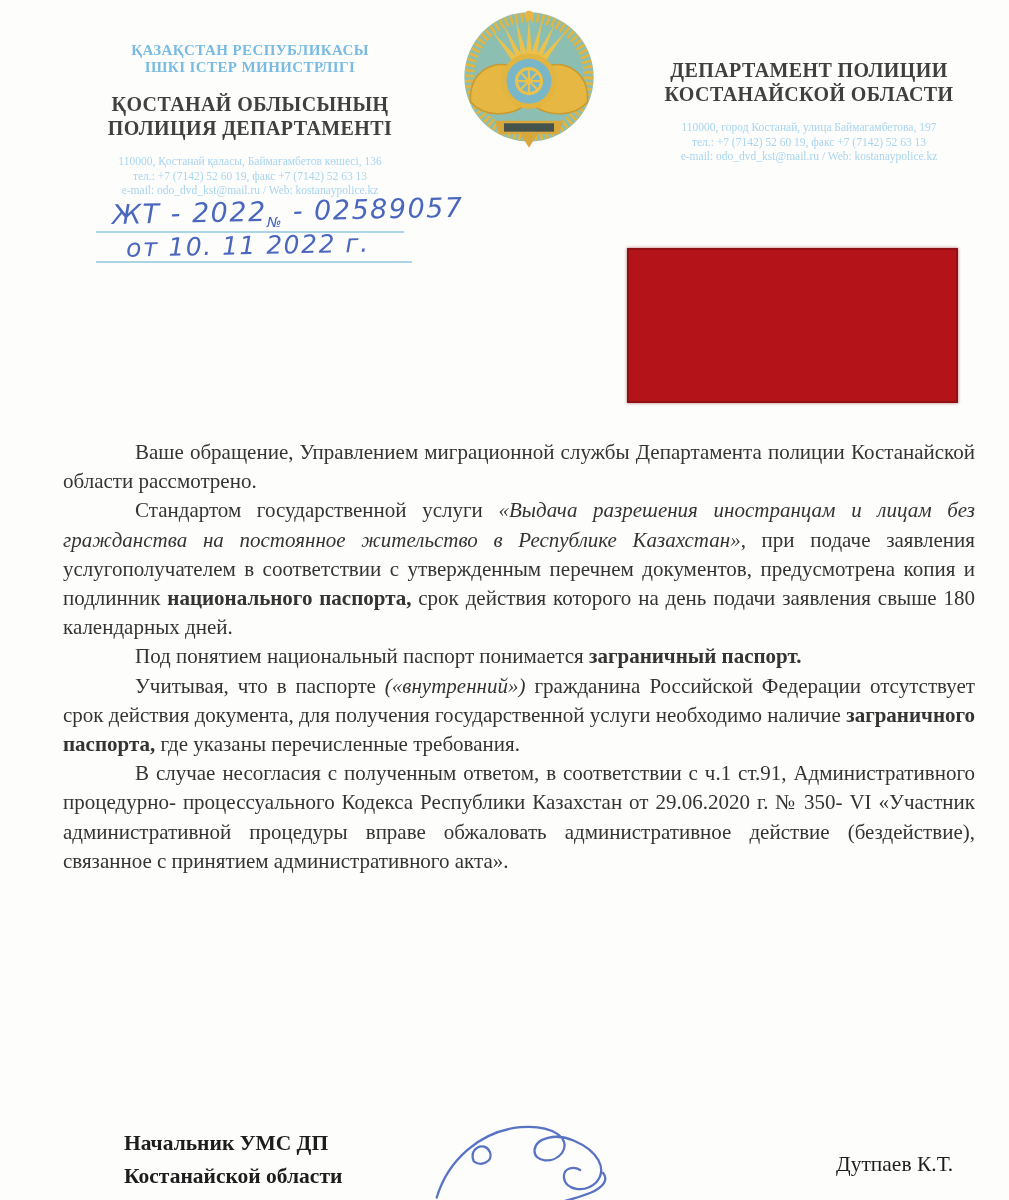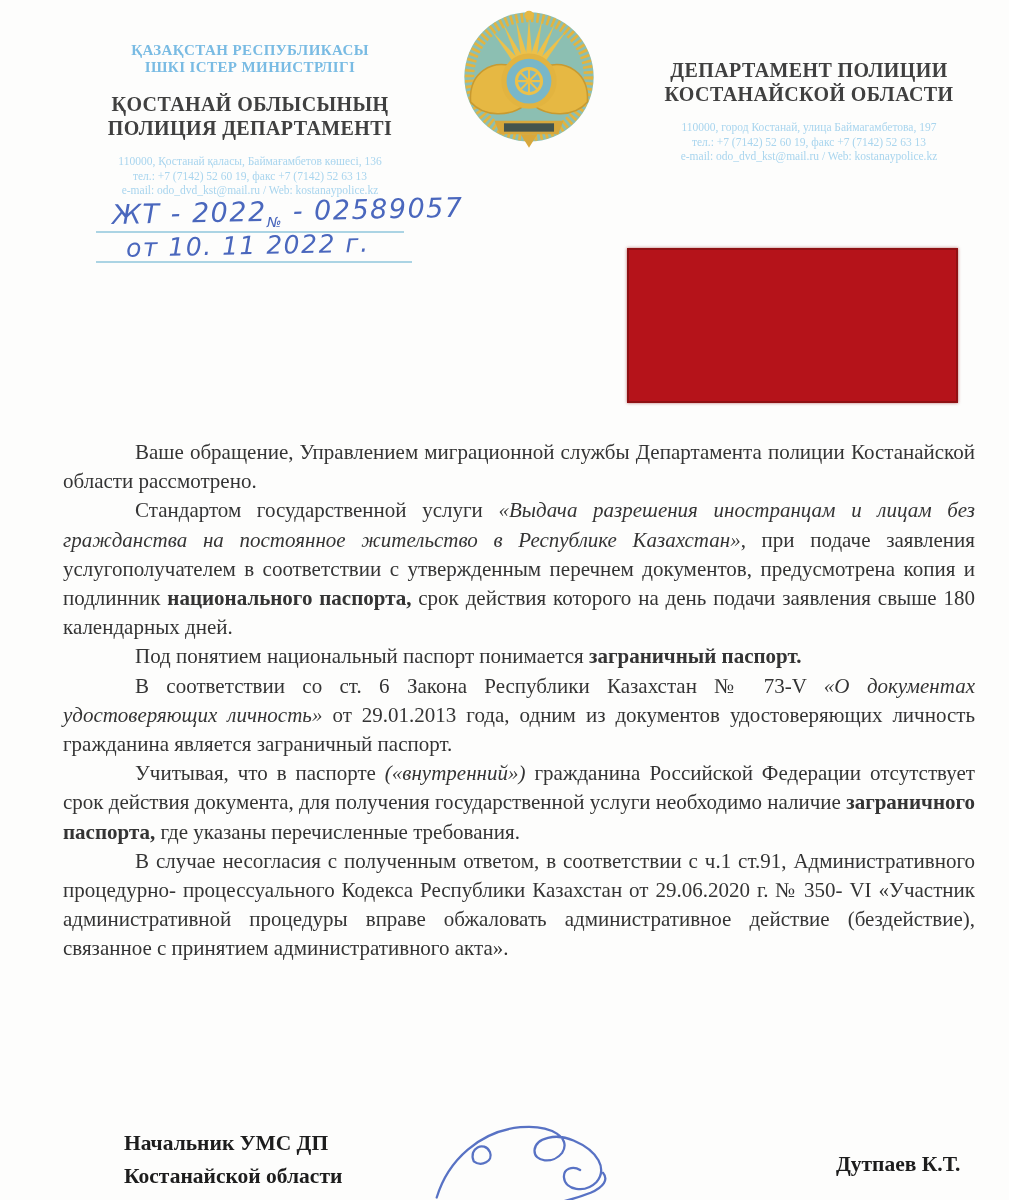--- a/index.html
+++ b/index.html
@@ -42,21 +42,21 @@
     left:63px;top:438px;width:912px;
     font-size:21px;line-height:29.2px;text-align:justify;
   }
   .body-text p{margin:0;text-indent:72px;}
   .body-text .b{font-weight:bold;}
   .body-text .i{font-style:italic;}
   
   .sig-title{
     font-weight:bold;font-size:21.5px;line-height:33px;color:#1d1d1d;
   }
-  .sig-name{font-weight:bold;font-size:21.5px;color:#1d1d1d;}
+  .sig-name{font-weight:normal;font-size:21.5px;color:#1d1d1d;}
 </style>
 </head>
 <body>
 
 <div class="abs head-block" style="left:88px;top:42px;width:324px;">
   <div class="head-small">
     <div>ҚАЗАҚСТАН РЕСПУБЛИКАСЫ</div>
     <div>ІШКІ ІСТЕР МИНИСТРЛІГІ</div>
   </div>
   <div class="head-big">
@@ -117,21 +117,20 @@
   <div class="handwriting ref-line2" style="padding-left:30px;margin-top:-2px;">от   10. 11  2022 г.</div>
   <div class="ref-underline" style="width:316px;margin-top:1px;"></div>
 </div>
 
 <div class="abs redaction" style="left:627px;top:248px;width:327px;height:151px;"></div>
 
 <div class="abs body-text">
   <p><span>Ваше обращение, Управлением миграционной службы Департамента полиции Костанайской области рассмотрено.</span></p>
   <p><span>Стандартом государственной услуги </span><span class="i">«Выдача разрешения иностранцам и лицам без гражданства на постоянное жительство в Республике Казахстан»</span><span>, при подаче заявления услугополучателем в соответствии с утвержденным перечнем документов, предусмотрена копия и подлинник </span><span class="b">национального паспорта,</span><span> срок действия которого на день подачи заявления свыше 180 календарных дней.</span></p>
   <p><span>Под понятием  национальный паспорт  понимается </span><span class="b">заграничный паспорт.</span></p>
-  <p><span>В соответствии со ст. 6 Закона Республики Казахстан № 73-V </span><span class="i">«О документах удостоверяющих личность»</span><span> от  29.01.2013  года,  одним  из  документов удостоверяющих личность гражданина  является заграничный паспорт.</span></p>
   <p><span>Учитывая, что в паспорте </span><span class="i">(«внутренний»)</span><span> гражданина Российской Федерации отсутствует срок действия документа, для получения государственной услуги необходимо наличие </span><span class="b">заграничного паспорта,</span><span> где указаны перечисленные требования.</span></p>
   <p><span>В случае несогласия с полученным ответом, в соответствии с ч.1 ст.91, Административного процедурно- процессуального Кодекса Республики Казахстан от 29.06.2020 г. № 350- VI «Участник административной процедуры вправе обжаловать административное действие (бездействие), связанное с принятием административного акта».</span></p>
 </div>
 
 <div class="abs sig-title" style="left:76px;top:1127px;margin-left:48px;">
   <div>Начальник УМС ДП</div>
   <div>Костанайской области</div>
 </div>
 
 <svg class="abs" style="left:418px;top:1112px;" width="235" height="95" viewBox="0 0 240 100">

